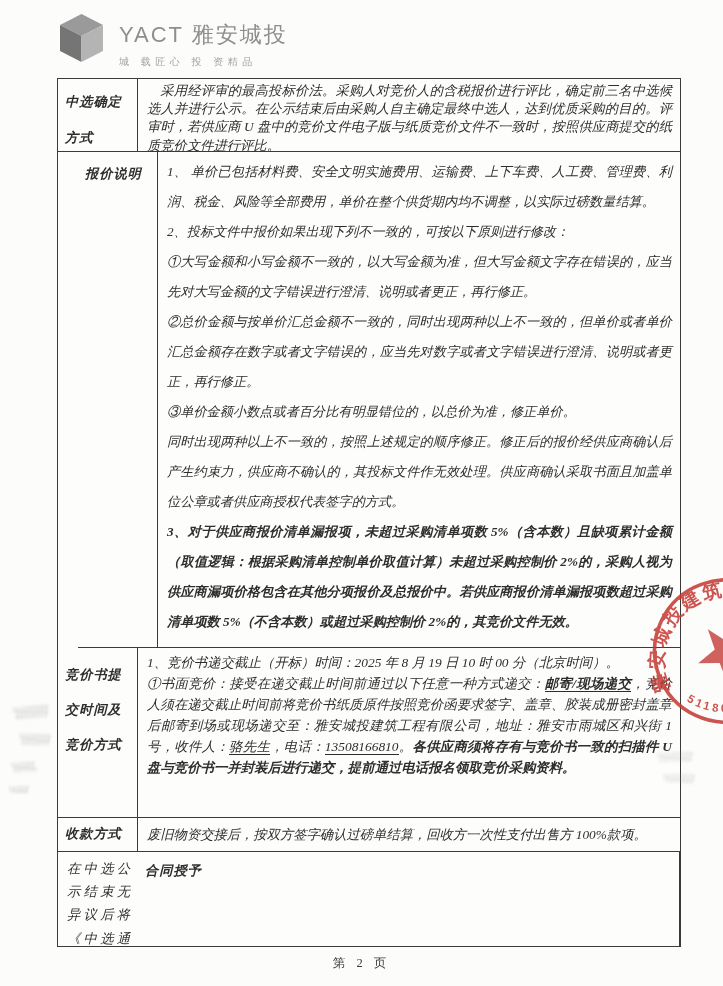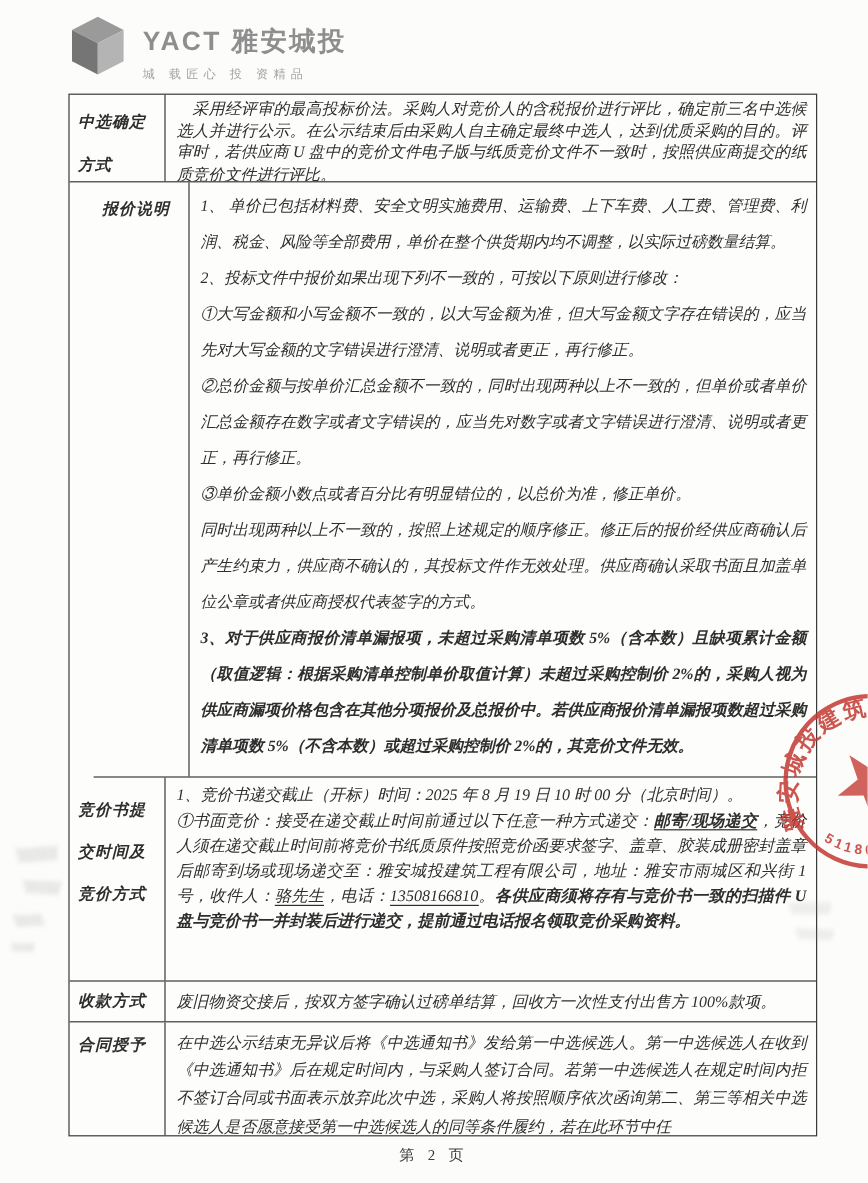--- a/index.html
+++ b/index.html
@@ -6,21 +6,21 @@
   body{
     width:723px;height:986px;position:relative;overflow:hidden;
     background:#fcfcfa;
     font-family:"Liberation Serif","DejaVu Serif",serif;
     color:#2e2e2e;
   }
   
   .logo{position:absolute;left:58px;top:12px;display:flex;align-items:flex-start;}
   .logo svg{display:block;}
   .logo-text{margin-left:14px;padding-top:8px;}
-  .brand{font-size:22px;font-weight:bold;color:#8e8e8e;letter-spacing:2px;
+  .brand{font-size:22px;font-weight:normal;color:#8e8e8e;letter-spacing:2px;
          font-family:"Liberation Sans","DejaVu Sans",sans-serif;}
   .tagline{margin-top:5px;font-size:10px;color:#a3a3a3;letter-spacing:4.5px;
          font-family:"Liberation Sans","DejaVu Sans",sans-serif;}
   
   .doc-table{
     position:absolute;left:57px;top:78px;width:624px;
     border:1.4px solid #3a3a3a;box-sizing:border-box;
     background:rgba(255,255,255,.35);
   }
   .row{display:grid;grid-template-columns:80px 1fr;box-sizing:border-box;
@@ -116,24 +116,24 @@
   </div>
 
   <div class="row r4">
     <div class="cell label">收款方式</div>
     <div class="cell content">
       <span>废旧物资交接后，按双方签字确认过磅单结算，回收方一次性支付出售方 100%款项。</span>
     </div>
   </div>
 
   <div class="row r5">
-    <div class="cell label">合同授予</div>
     <div class="cell content">
       <p>在中选公示结束无异议后将《中选通知书》发给第一中选候选人。第一中选候选人在收到《中选通知书》后在规定时间内，与采购人签订合同。若第一中选候选人在规定时间内拒不签订合同或书面表示放弃此次中选，采购人将按照顺序依次函询第二、第三等相关中选候选人是否愿意接受第一中选候选人的同等条件履约，若在此环节中任</p>
     </div>
+    <div class="cell label">合同授予</div>
   </div>
 
 </div>
 
 <svg class="stamp" viewBox="0 0 192 192">
   <defs>
     <path id="arcTop" d="M 32 122 A 66 66 0 1 1 160 122" fill="none"></path>
     <path id="arcBot" d="M 32 106 A 66 66 0 0 0 160 106" fill="none"></path>
   </defs>
   <circle cx="96" cy="95" r="71" fill="none" stroke="#c43a33" stroke-width="3.6"></circle>

